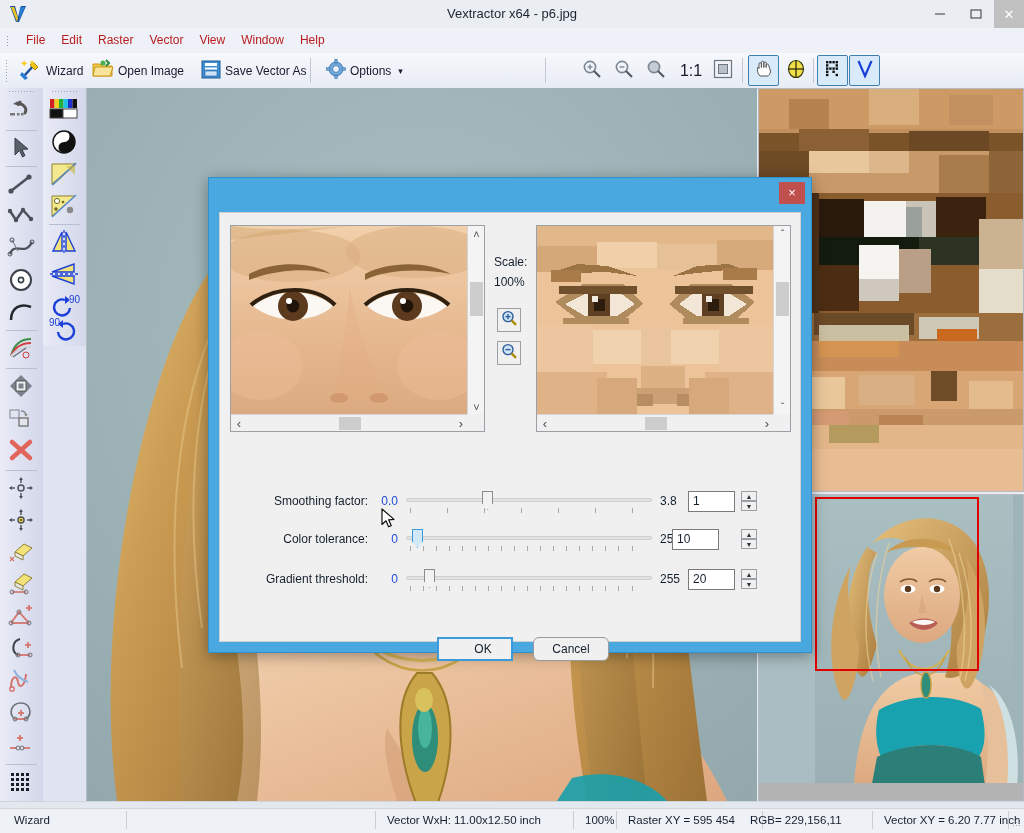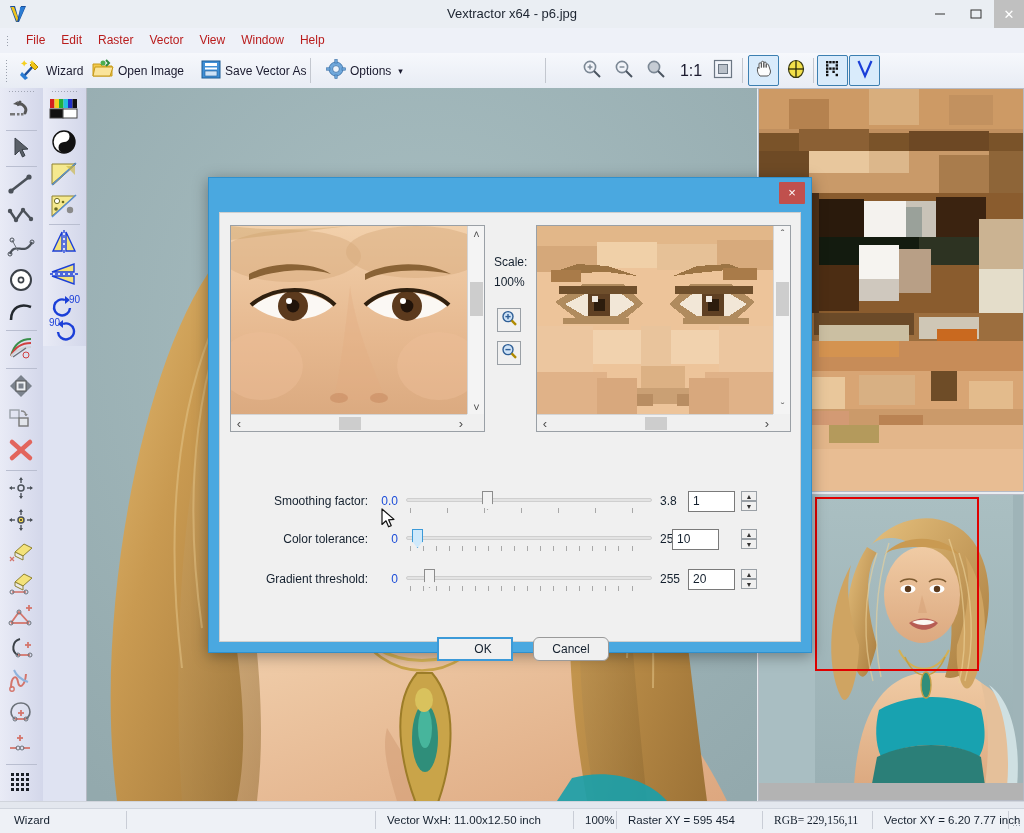--- a/index.html
+++ b/index.html
@@ -1159,20 +1159,20 @@
     <div class="sb-track"></div>
     <div class="sb-seg" style="left:8px;">Wizard</div>
     <div class="sb-div" style="left:126px;"></div>
     <div class="sb-div" style="left:375px;"></div>
     <div class="sb-seg" style="left:381px;">Vector WxH: 11.00x12.50 inch</div>
     <div class="sb-div" style="left:573px;"></div>
     <div class="sb-seg" style="left:579px;">100%</div>
     <div class="sb-div" style="left:616px;"></div>
     <div class="sb-seg" style="left:622px;">Raster XY =  595  454</div>
     <div class="sb-div" style="left:762px;"></div>
-    <div class="sb-seg" style="left:768px;font-family:Liberation Serif, serif;">RGB= 229,156,11</div>
+    <div class="sb-seg" style="left:744px;">RGB= 229,156,11</div>
     <div class="sb-div" style="left:872px;"></div>
     <div class="sb-seg" style="left:878px;">Vector XY =  6.20  7.77 inch</div>
     <div class="sb-div" style="left:1008px;"></div>
     <div class="sb-grip"></div>
   </div>
 
 </div>
 
 </body></html>

